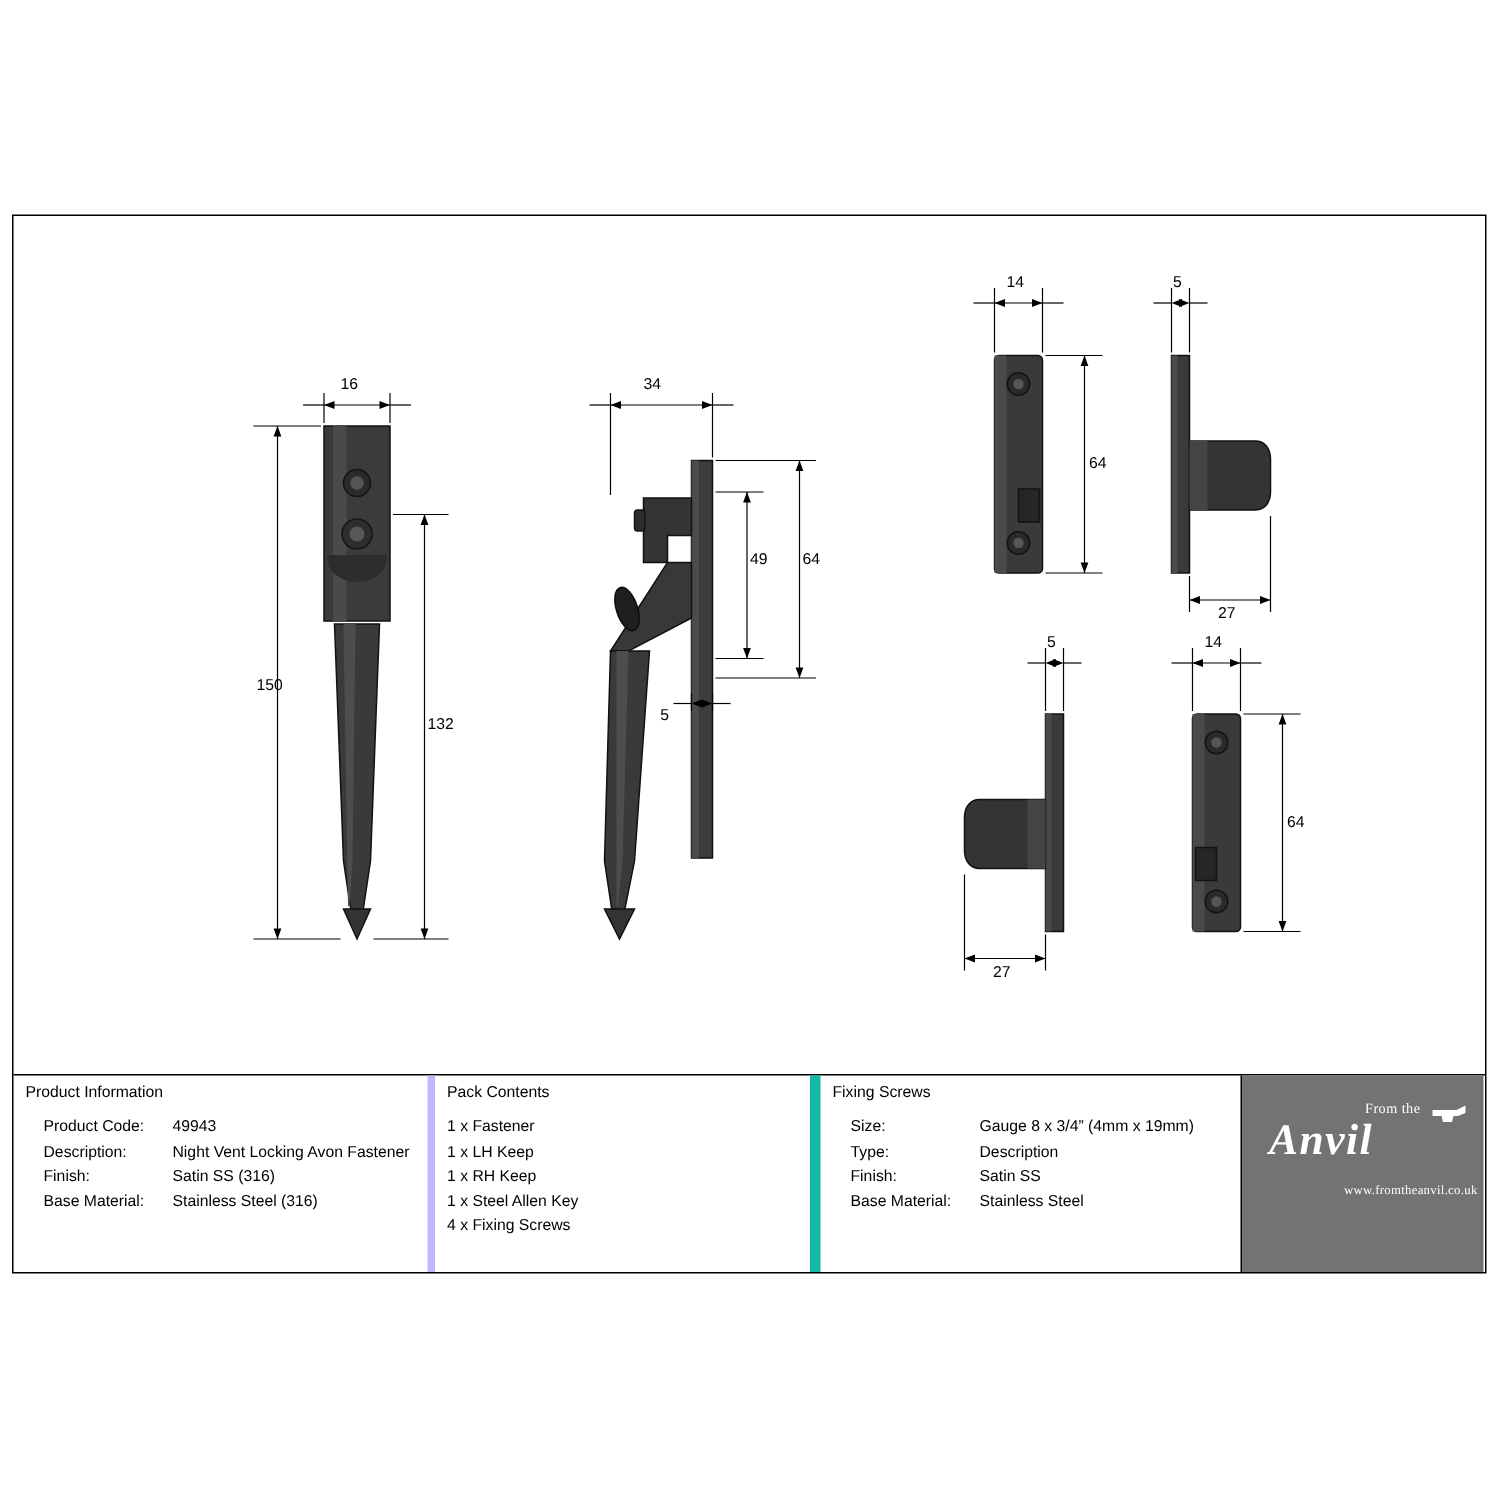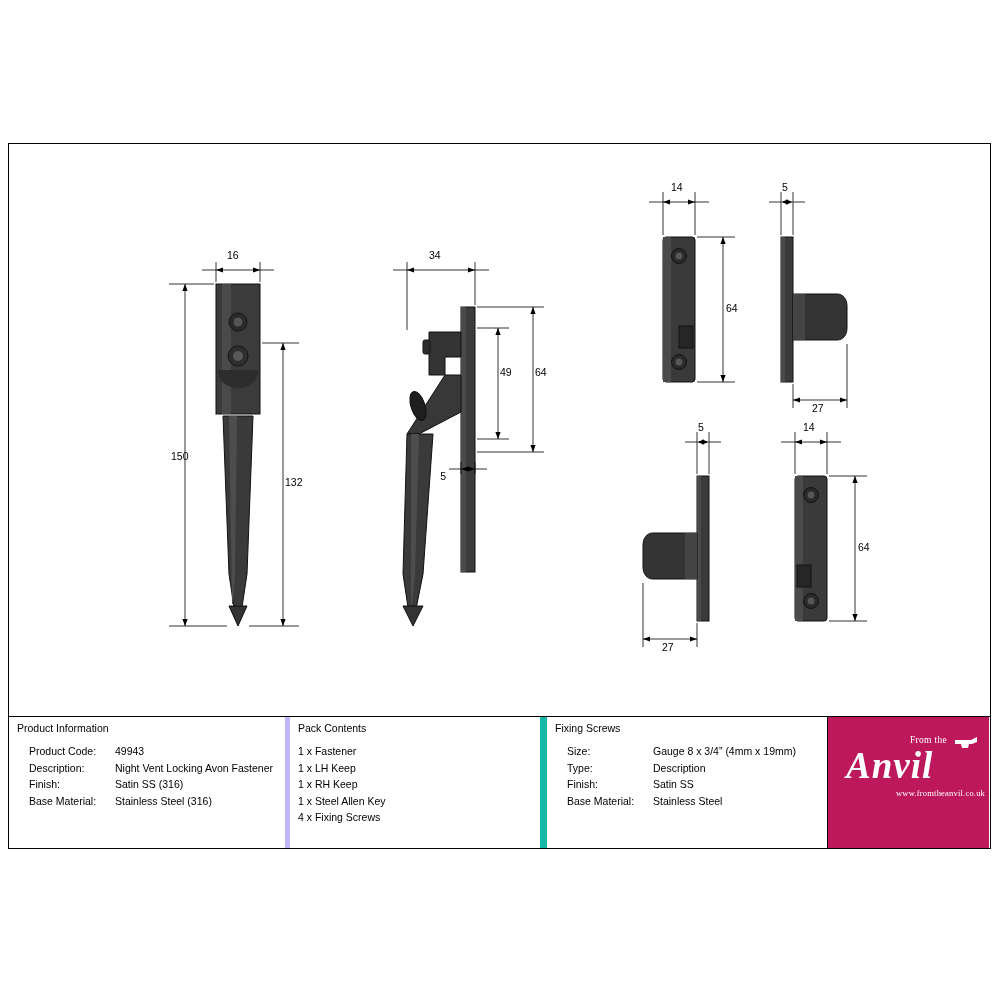--- a/index.html
+++ b/index.html
@@ -53,21 +53,21 @@
     display: flex;
   }
   .info-col {
     box-sizing: border-box;
     padding: 5px 8px 0 8px;
     position: relative;
   }
   .col-prod { width: 281px; border-right: 5px solid #c4b5fd; }
   .col-pack { width: 257px; border-right: 7px solid #14b8a6; }
   .col-fix  { width: 281px; border-right: 1px solid #000; }
-  .col-logo { width: 161px; background: #be185d; }
+  .col-logo { width: 161px; background: #737373; }
   .col-title {
     font-size: 10.5px;
     margin-bottom: 9px;
   }
   .kv {
     font-size: 10.5px;
     line-height: 16.5px;
     display: flex;
     padding-left: 12px;
   }
@@ -90,21 +90,21 @@
     left: 74px;
     top: 13px;
     font-size: 9.5px;
     font-family: "Liberation Serif", serif;
     letter-spacing: .3px;
   }
   .logo-anvil {
     position: absolute;
     left: 10px;
     top: 22px;
-    font-size: 37px;
+    font-size: 29px;
     font-family: "Liberation Serif", serif;
     font-style: italic;
     font-weight: bold;
     letter-spacing: 1px;
   }
   .logo-url {
     position: absolute;
     left: 60px;
     top: 66px;
     font-size: 8.5px;

